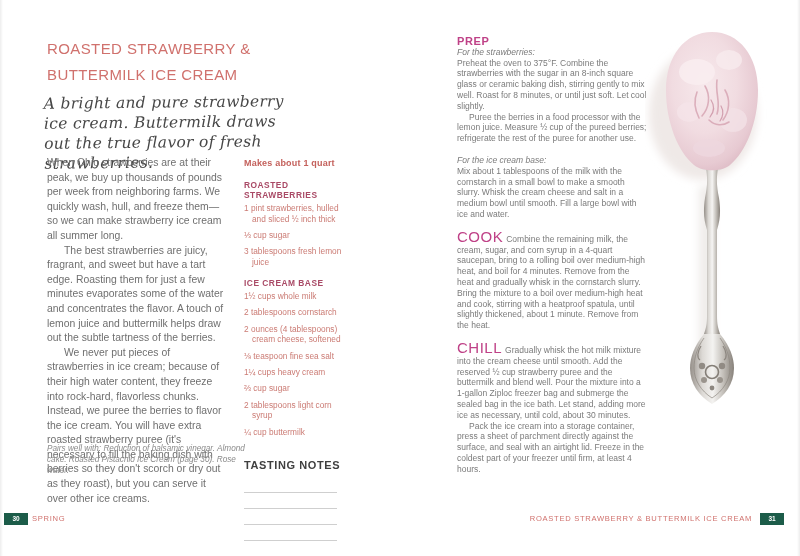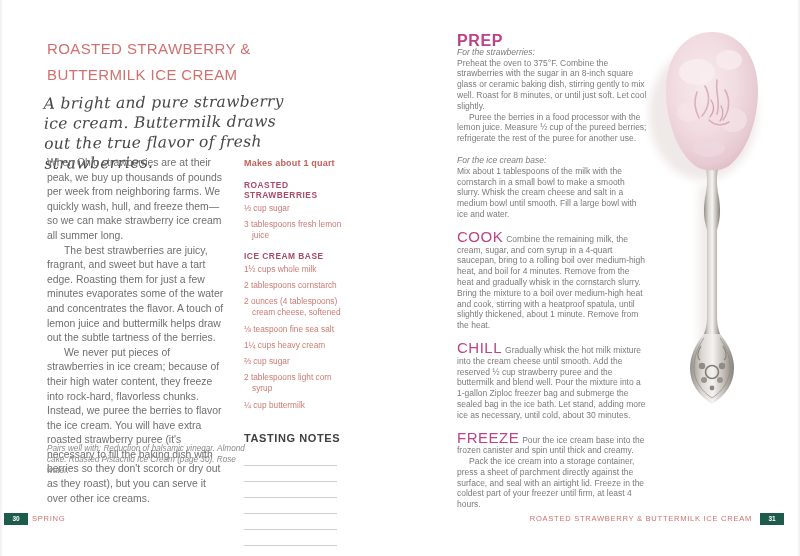--- a/index.html
+++ b/index.html
@@ -30,21 +30,21 @@
   .grouph{color:#a94a66;font-size:8.4px;font-weight:bold;letter-spacing:.5px;margin:10px 0 3px 0;}
   .ing{color:#cb7b74;font-size:8.3px;line-height:10.8px;margin:0 0 5.5px 0;
     padding-left:8px;text-indent:-8px;}
   .tnotes{color:#3f3f3f;font-size:11px;font-weight:bold;letter-spacing:.6px;margin:22px 0 6px 0;}
   .tline{width:93px;height:15px;border-bottom:1px solid #cfcfcf;}
 
   
   .method{position:absolute;left:457px;top:36px;width:190px;color:#7b7b7b;
     font-size:8.5px;line-height:10.8px;}
   .method p{margin:0;}
-  .mh{color:#bf4187;font-size:16px;font-weight:bold;letter-spacing:.6px;margin:0 0 2px 0;}
+  .mh{color:#bf4187;font-size:11px;font-weight:bold;letter-spacing:.6px;margin:0 0 2px 0;}
   .kw{color:#bf4187;font-size:15px;font-weight:normal;letter-spacing:.5px;margin-right:3px;}
   .it{font-style:italic;}
   .pind{text-indent:12px;}
   .gap{margin-top:11px !important;}
   .gap2{margin-top:12px !important;}
 
   
   .spoon{position:absolute;left:645px;top:16px;width:140px;height:420px;}
 
   
@@ -79,20 +79,21 @@
   <p class="ind">The best strawberries are juicy, fragrant, and sweet but have a tart edge. Roasting them for just a few minutes evaporates some of the water and concentrates the flavor. A touch of lemon juice and buttermilk helps draw out the subtle tartness of the berries.</p>
   <p class="ind">We never put pieces of strawberries in ice cream; because of their high water content, they freeze into rock-hard, flavorless chunks. Instead, we puree the berries to flavor the ice cream. You will have extra roasted strawberry puree (it's necessary to fill the baking dish with berries so they don't scorch or dry out as they roast), but you can serve it over other ice creams.</p>
 </div>
 
 <div class="pairing">Pairs well with: Reduction of balsamic vinegar. Almond cake. Roasted Pistachio Ice Cream (page 30). Rose water.</div>
 
 <div class="ingcol">
   <p class="yield">Makes about 1 quart</p>
 
   <p class="grouph">ROASTED STRAWBERRIES</p>
+  <p class="ing">1 pint strawberries, hulled and sliced ½ inch thick</p>
   <p class="ing">⅓ cup sugar</p>
   <p class="ing">3 tablespoons fresh lemon juice</p>
 
   <p class="grouph">ICE CREAM BASE</p>
   <p class="ing">1½ cups whole milk</p>
   <p class="ing">2 tablespoons cornstarch</p>
   <p class="ing">2 ounces (4 tablespoons) cream cheese, softened</p>
   <p class="ing">⅛ teaspoon fine sea salt</p>
   <p class="ing">1¼ cups heavy cream</p>
   <p class="ing">⅔ cup sugar</p>
@@ -113,21 +114,20 @@
   <p class="it">For the strawberries:</p>
   <p>Preheat the oven to 375°F. Combine the strawberries with the sugar in an 8-inch square glass or ceramic baking dish, stirring gently to mix well. Roast for 8 minutes, or until just soft. Let cool slightly.</p>
   <p class="pind">Puree the berries in a food processor with the lemon juice. Measure ½ cup of the pureed berries; refrigerate the rest of the puree for another use.</p>
   <p class="it gap">For the ice cream base:</p>
   <p>Mix about 1 tablespoons of the milk with the cornstarch in a small bowl to make a smooth slurry. Whisk the cream cheese and salt in a medium bowl until smooth. Fill a large bowl with ice and water.</p>
 
   <p class="gap2"><span class="kw">COOK</span><span>Combine the remaining milk, the cream, sugar, and corn syrup in a 4-quart saucepan, bring to a rolling boil over medium-high heat, and boil for 4 minutes. Remove from the heat and gradually whisk in the cornstarch slurry. Bring the mixture to a boil over medium-high heat and cook, stirring with a heatproof spatula, until slightly thickened, about 1 minute. Remove from the heat.</span></p>
 
   <p class="gap2"><span class="kw">CHILL</span><span>Gradually whisk the hot milk mixture into the cream cheese until smooth. Add the reserved ½ cup strawberry puree and the buttermilk and blend well. Pour the mixture into a 1-gallon Ziploc freezer bag and submerge the sealed bag in the ice bath. Let stand, adding more ice as necessary, until cold, about 30 minutes.</span></p>
 
-  <p class="gap2"><span class="kw">FREEZE</span><span>Pour the ice cream base into the frozen canister and spin until thick and creamy.</span></p>
   <p class="pind">Pack the ice cream into a storage container, press a sheet of parchment directly against the surface, and seal with an airtight lid. Freeze in the coldest part of your freezer until firm, at least 4 hours.</p>
 </div>
 
 <svg class="spoon" viewBox="0 0 140 420" xmlns="http://www.w3.org/2000/svg">
   <defs>
     <radialGradient id="scoopG" cx="42%" cy="38%" r="70%">
       <stop offset="0%" stop-color="#f7e9ec"></stop>
       <stop offset="50%" stop-color="#f1dce1"></stop>
       <stop offset="82%" stop-color="#e7cad2"></stop>
       <stop offset="100%" stop-color="#dab5c0"></stop>

